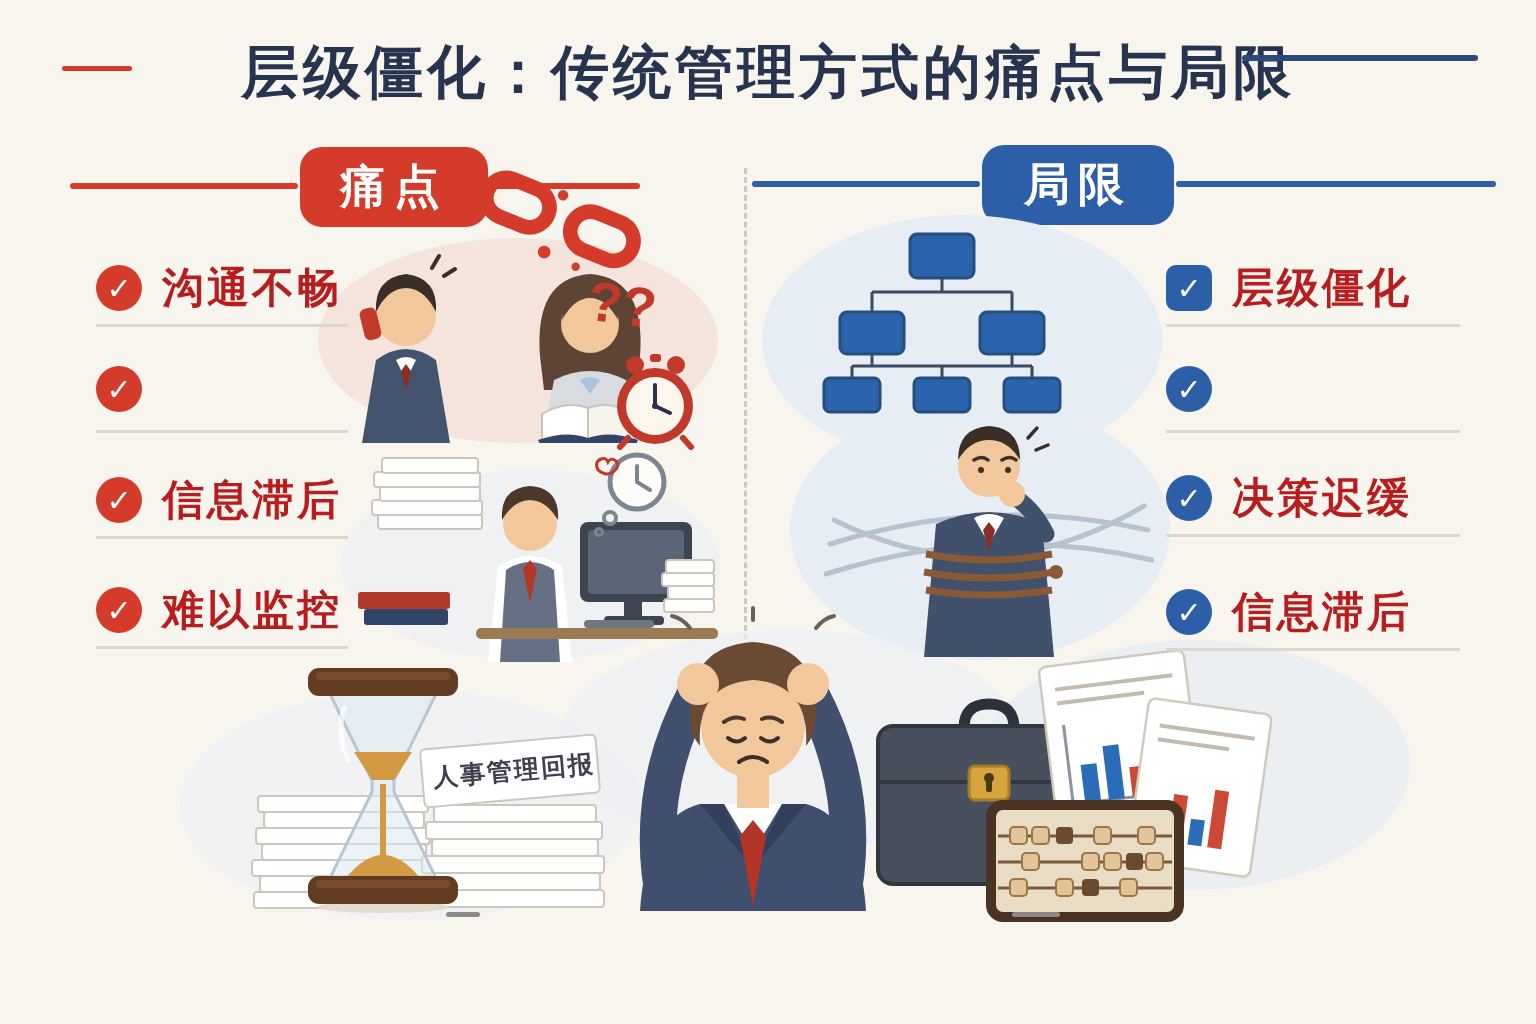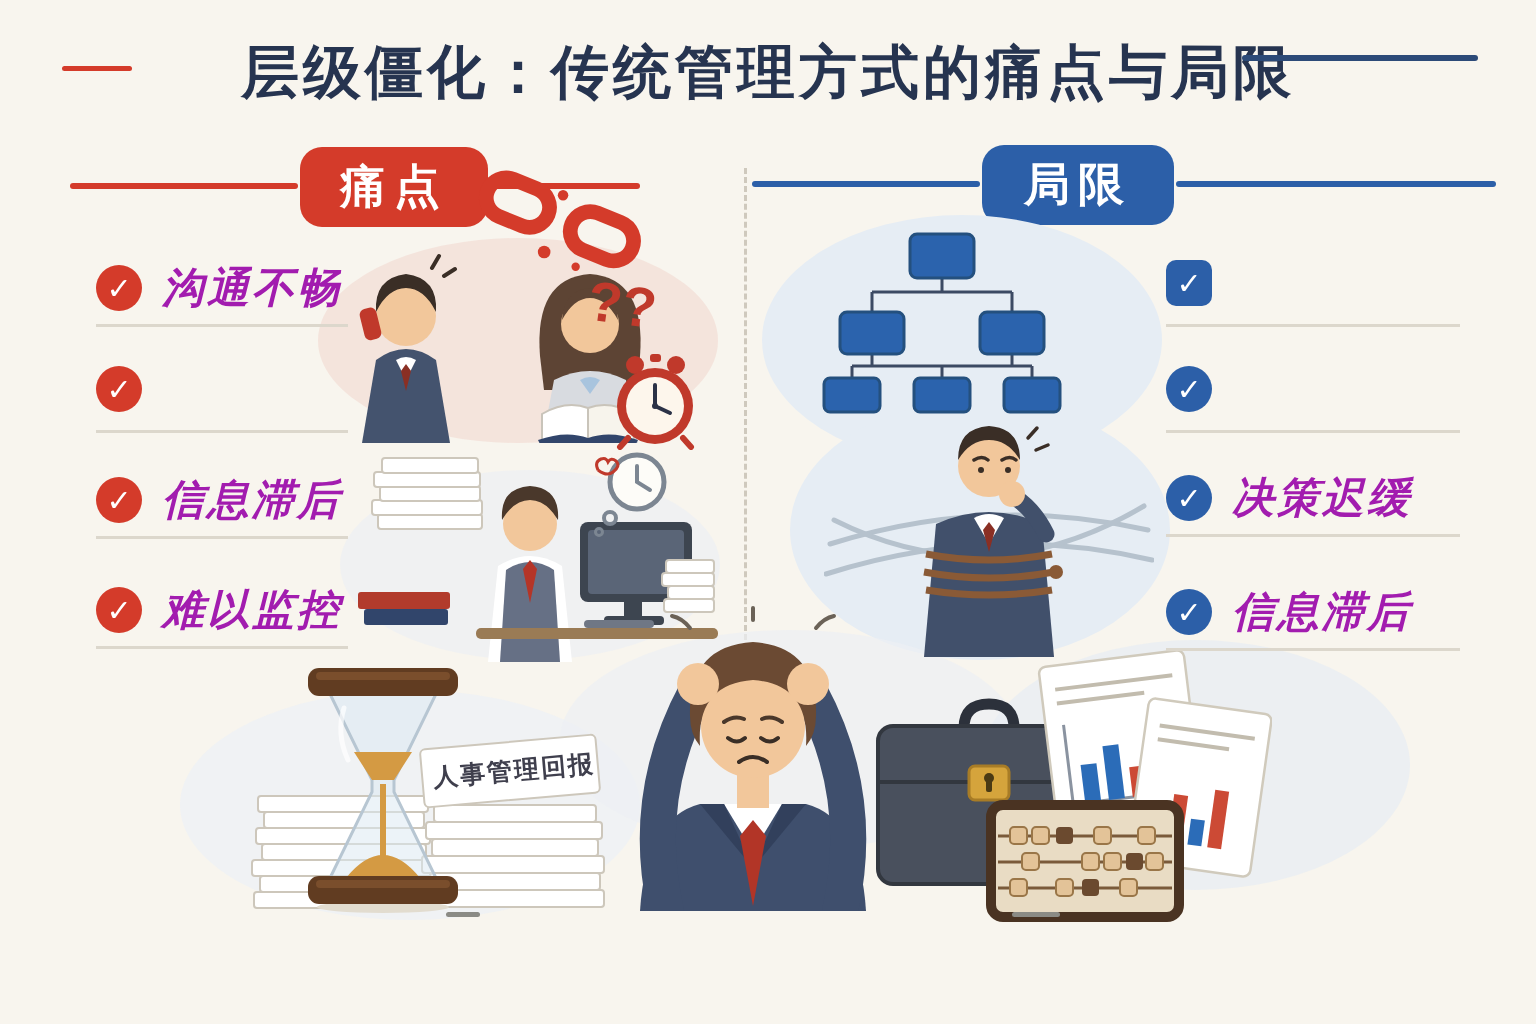--- a/index.html
+++ b/index.html
@@ -40,21 +40,21 @@
   .item.limit{left:1166px;}
   .check{
     width:46px;height:46px;border-radius:50%;
     display:flex;align-items:center;justify-content:center;
     color:#fff;font-size:30px;font-weight:900;flex:none;
   }
   .check.red{background:#d43b2a;}
   .check.blue{background:#2c5fa8;}
   .check.squareish{border-radius:10px;}
   .item-label{
-    font-size:42px;font-weight:900;letter-spacing:3px;color:#a21caf;white-space:nowrap;font-style:italic;
+    font-size:42px;font-weight:900;letter-spacing:3px;color:#b91c1c;white-space:nowrap;
   }
   .rule{position:absolute;left:0;top:64px;height:3px;background:#dcd7cc;}
   .item.pain .rule{width:252px;}
   .item.limit .rule{width:294px;}
   
   .cloud{position:absolute;border-radius:50%;z-index:0;}
   
   .scene{position:absolute;z-index:1;}
   .scene svg{display:block;width:100%;height:100%;}
   #question-marks{
@@ -122,20 +122,21 @@
     <span class="rule"></span>
   </div>
   <div class="item pain" style="top:582px;">
     <span class="check red">✓</span>
     <span class="item-label">难以监控</span>
     <span class="rule"></span>
   </div>
 
   <div class="item limit" style="top:260px;">
     <span class="check blue squareish">✓</span>
+    <span class="item-label">层级僵化</span>
     <span class="rule"></span>
   </div>
   <div class="item limit" style="top:366px;">
     <span class="check blue">✓</span>
     <span class="rule"></span>
   </div>
   <div class="item limit" style="top:470px;">
     <span class="check blue">✓</span>
     <span class="item-label">决策迟缓</span>
     <span class="rule"></span>

